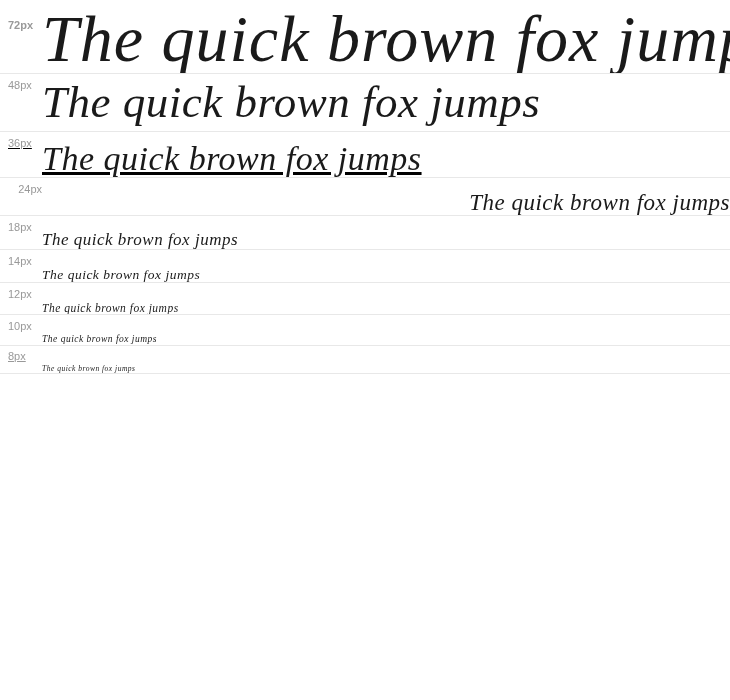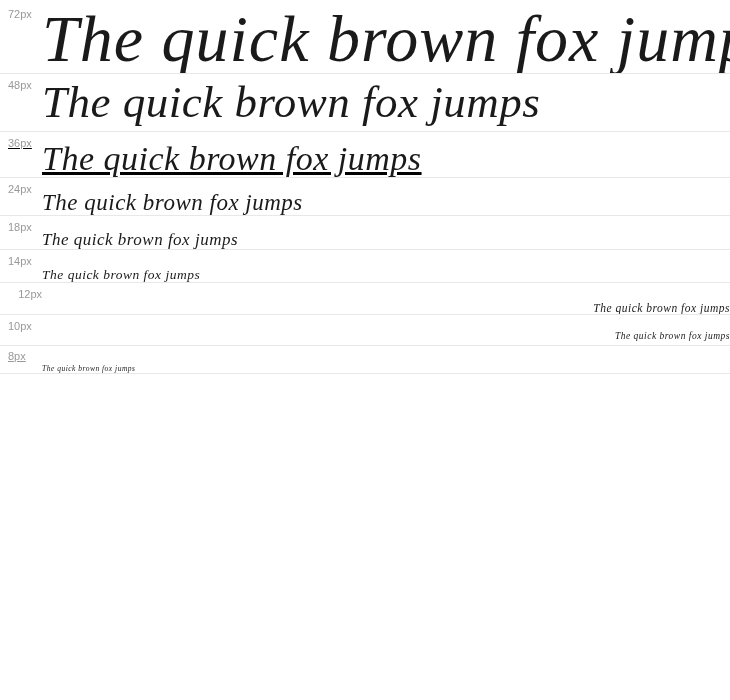--- a/index.html
+++ b/index.html
@@ -43,47 +43,47 @@
     color: #1a1a1a;
     font-family: "Liberation Serif", serif;
     font-style: italic;
     font-weight: 400;
     line-height: 1.05;
     letter-spacing: 0.5px;
     overflow: visible;
   }
   .r72 { height: 74px; }
   .r72 .sample { font-size: 66px; letter-spacing: 1px; }
-  .r72 .size-label { padding-top: 9px; }
+  .r72 .size-label { padding-top: 20px; font-weight: bold; }
 
   .r48 { height: 58px; align-items: center; }
   .r48 .sample { font-size: 45px; }
   .r48 .size-label { padding-top: 6px; }
 
   .r36 { height: 46px; text-decoration: underline; }
   .r36 .sample { font-size: 34px; }
   .r36 .size-label { padding-top: 6px; }
 
-  .r24 { height: 38px; }
+  .r24 { height: 38px; text-align: right; }
   .r24 .sample { font-size: 23px; }
   .r24 .size-label { padding-top: 6px; }
 
   .r18 { height: 34px; }
   .r18 .sample { font-size: 17px; }
   .r18 .size-label { padding-top: 6px; }
 
   .r14 { height: 33px; }
   .r14 .sample { font-size: 13.5px; }
   .r14 .size-label { padding-top: 6px; }
 
-  .r12 { height: 32px; text-align: right; }
+  .r12 { height: 32px; }
   .r12 .sample { font-size: 11.5px; }
   .r12 .size-label { padding-top: 6px; }
 
-  .r10 { height: 31px; flex-direction: column; }
+  .r10 { height: 31px; }
   .r10 .sample { font-size: 9.5px; }
   .r10 .size-label { padding-top: 6px; }
 
   .r8 { height: 28px; }
   .r8 .sample { font-size: 7.5px; }
   .r8 .size-label { padding-top: 5px; text-decoration: underline; }
 
   .spacer { height: 270px; }
 </style>
 </head>

